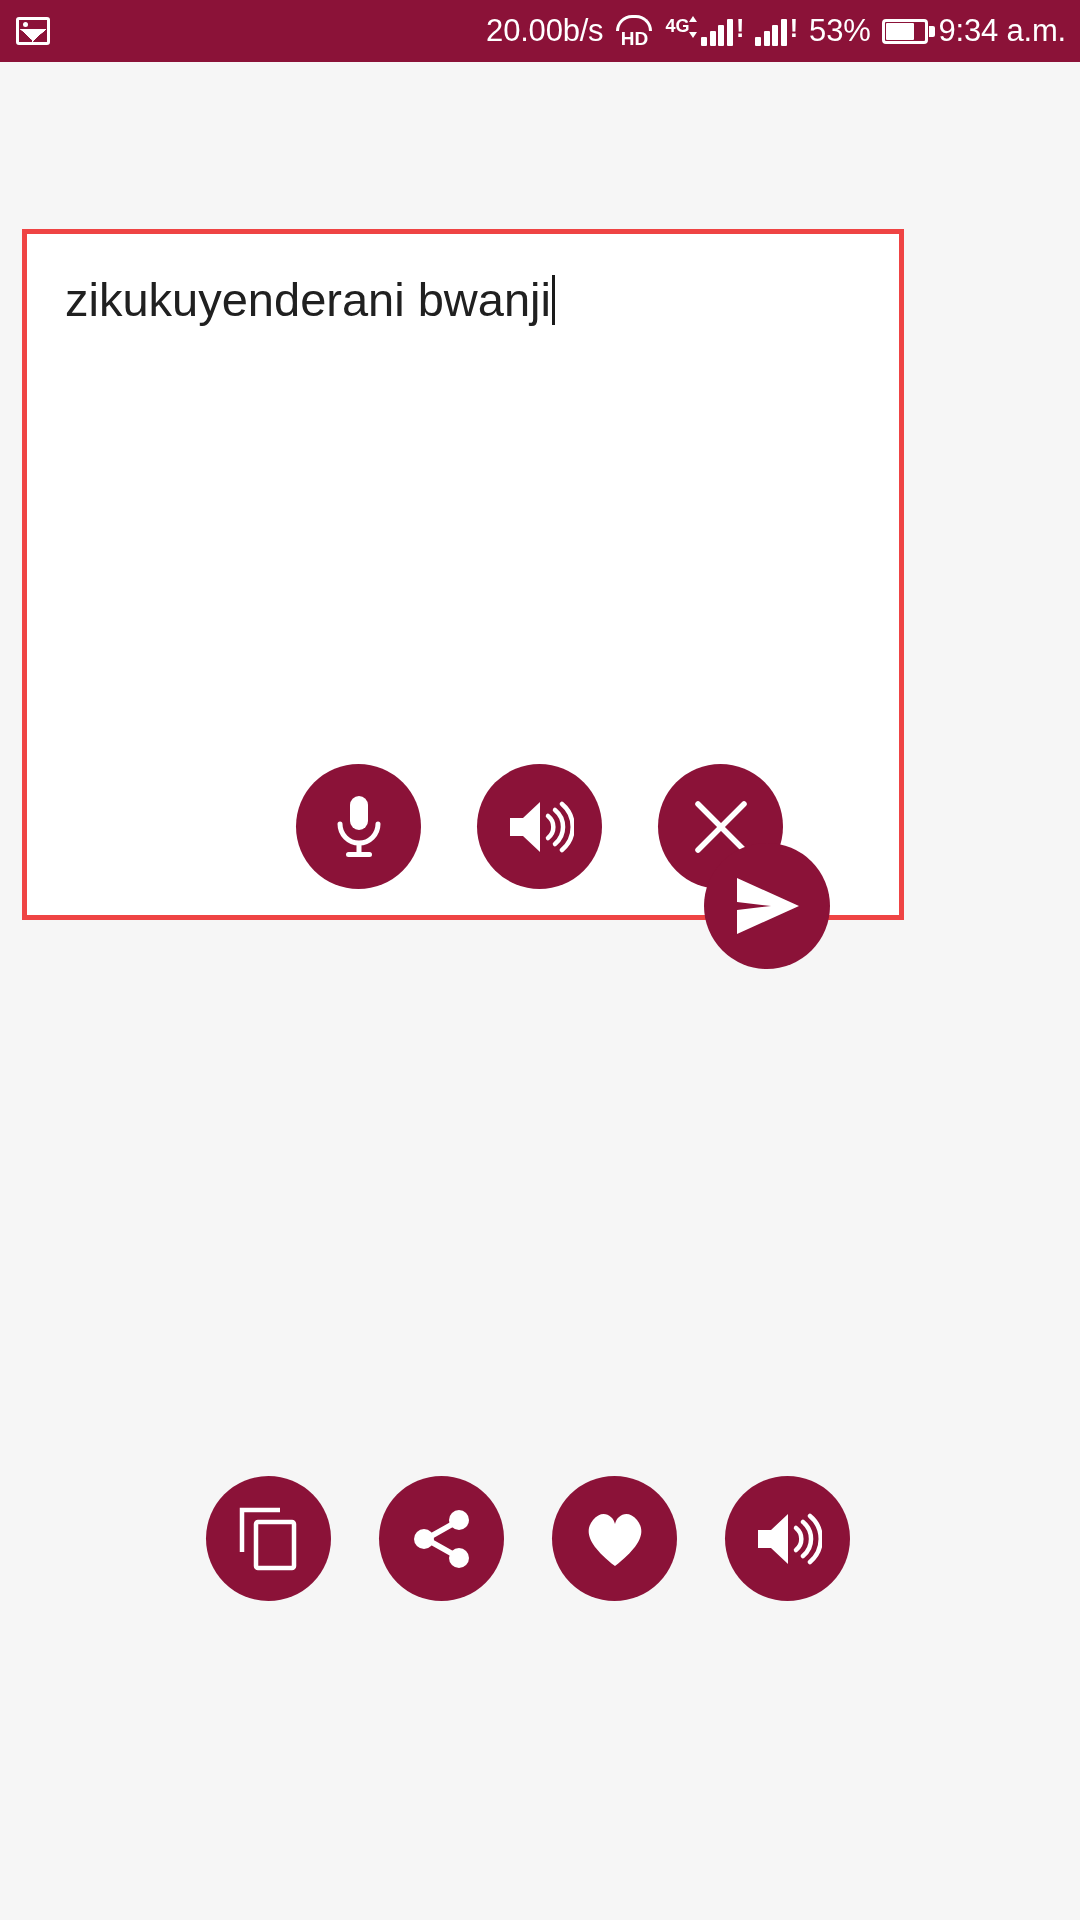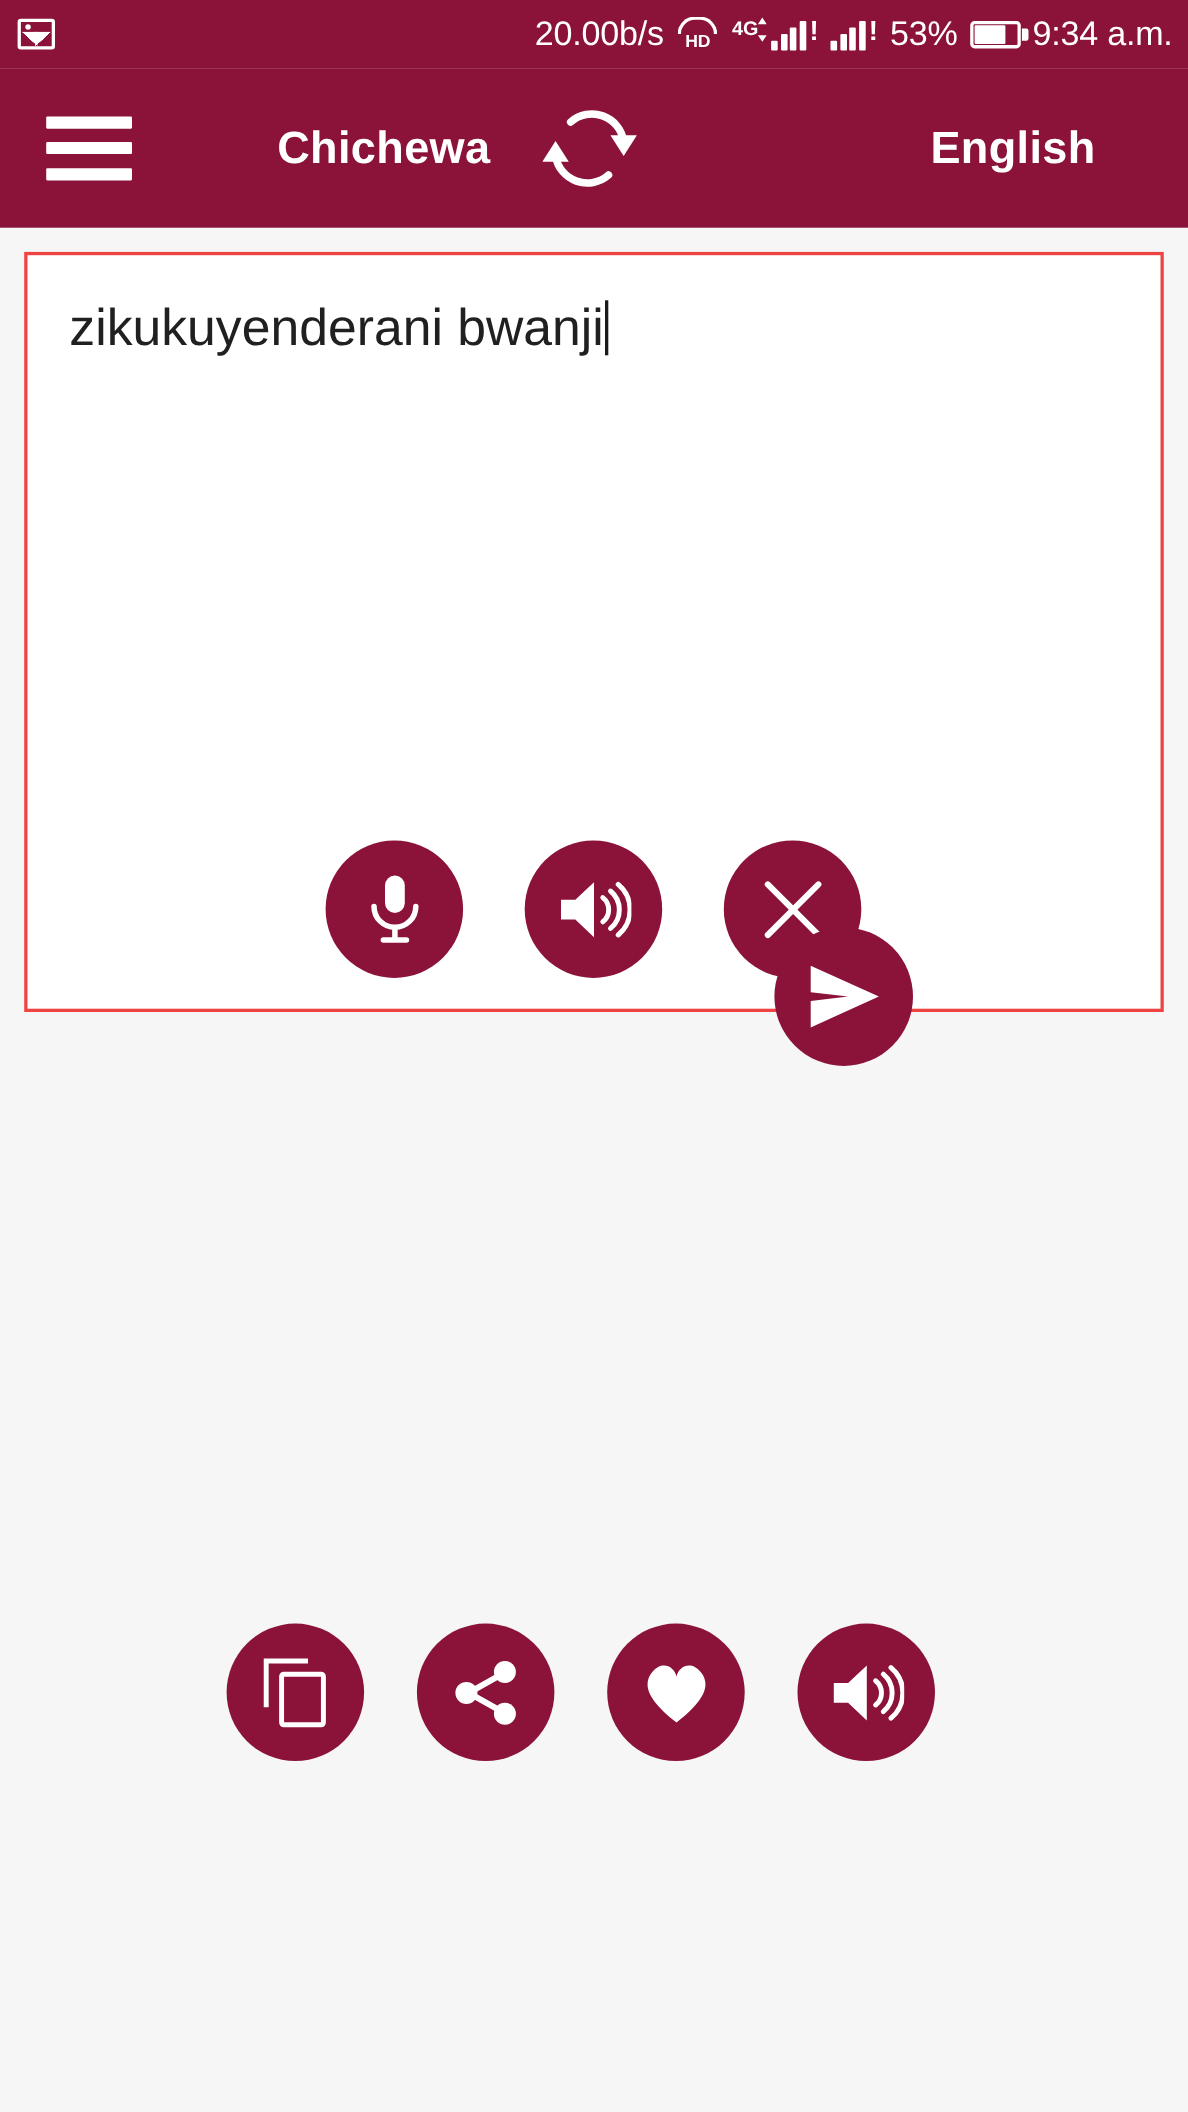--- a/index.html
+++ b/index.html
@@ -36,21 +36,21 @@
   .img-icon .dot { position:absolute; left:7px; top:5px; width:5px; height:5px; background:#fff; border-radius:50%; }
 
   .hd-icon { position:relative; width:40px; height:32px; }
   .hd-icon .arc {
     position:absolute; top:0; left:2px; width:36px; height:16px;
     border:3.5px solid #fff; border-bottom:none;
     border-radius:19px 19px 0 0;
   }
   .hd-icon .hd-t {
     position:absolute; bottom:-1px; left:0; width:40px; text-align:center;
-    font-size:16px; font-weight:700; line-height:19px;
+    font-size:19px; font-weight:700; line-height:19px;
   }
 
   .g4 { font-size:18px; font-weight:600; margin-right:-3px; }
   .sig { display:flex; align-items:flex-end; gap:2.5px; height:30px; }
   .sig i { display:block; width:6px; background:#fff; border-radius:1px; }
   .sig i:nth-child(1){height:9px;} .sig i:nth-child(2){height:15px;}
   .sig i:nth-child(3){height:21px;} .sig i:nth-child(4){height:27px;}
   .sig-grp { display:flex; align-items:flex-start; gap:3px; }
   .bang { font-size:25px; font-weight:700; line-height:24px; }
   .updown { position:relative; width:9px; height:22px; align-self:flex-start; margin-bottom:6px;}
@@ -78,22 +78,22 @@
     font-size:41px; font-weight:700; color:#fff; letter-spacing:0.3px; white-space:nowrap;
   }
   .lang-src { position:absolute; left:252px; }
   .lang-tgt { position:absolute; right:84px; }
 
   .swap { position:absolute; left:493px; width:86px; height:86px; cursor:pointer; }
   .swap svg { width:86px; height:86px; display:block; }
 
   
   .card {
-    position:absolute; left:22px; width:1036px;
-    background:#fff; border:3px solid #ef4444;
+    position:absolute; left:22px; width:882px;
+    background:#fff; border:5px solid #ef4444;
   }
   .card-input  { top:229px; height:691px; }
   .card-output { top:940px; height:692px; }
 
   .card-text {
     position:absolute; left:38px; top:36px; right:40px;
     font-size:47px; line-height:60px; color:#202020; font-weight:400;
     word-wrap:break-word; white-space:pre-wrap;
   }
   .caret {
@@ -169,40 +169,20 @@
       <span class="battery">
         <span class="shell"></span>
           <span class="fill"></span>
           <span class="nub"></span>
       </span>
 
       <span class="sb-text">9:34 a.m.</span>
     </div>
   </div>
 
-  <div class="appbar">
-    <div class="hamburger">
-      <span></span>
-        <span></span>
-        <span></span>
-    </div>
-
-    <div class="lang lang-src">Chichewa</div>
-
-    <div class="swap">
-      <svg viewBox="0 0 100 100" aria-hidden="true">
-        <path d="M30 22 A34 34 0 0 1 86 42" fill="none" stroke="#fff" stroke-width="8" stroke-linecap="round"></path>
-        <polygon points="86,58 72,36 100,36" fill="#fff"></polygon>
-        <path d="M70 78 A34 34 0 0 1 14 58" fill="none" stroke="#fff" stroke-width="8" stroke-linecap="round"></path>
-        <polygon points="14,42 28,64 0,64" fill="#fff"></polygon>
-      </svg>
-    </div>
-
-    <div class="lang lang-tgt">English</div>
-  </div>
 
   <div class="card card-input">
     <div class="card-text"><span>zikukuyenderani bwanji</span><span class="caret"></span></div>
   </div>
 
   <div class="btn-row btn-row-input">
     <div class="cbtn">
       <svg width="54" height="68" viewBox="0 0 54 68" aria-hidden="true">
         <rect x="18" y="3" width="18" height="34" rx="9" fill="#fff"></rect>
         <path d="M8 31 a19 19 0 0 0 38 0" fill="none" stroke="#fff" stroke-width="5" stroke-linecap="round"></path>

